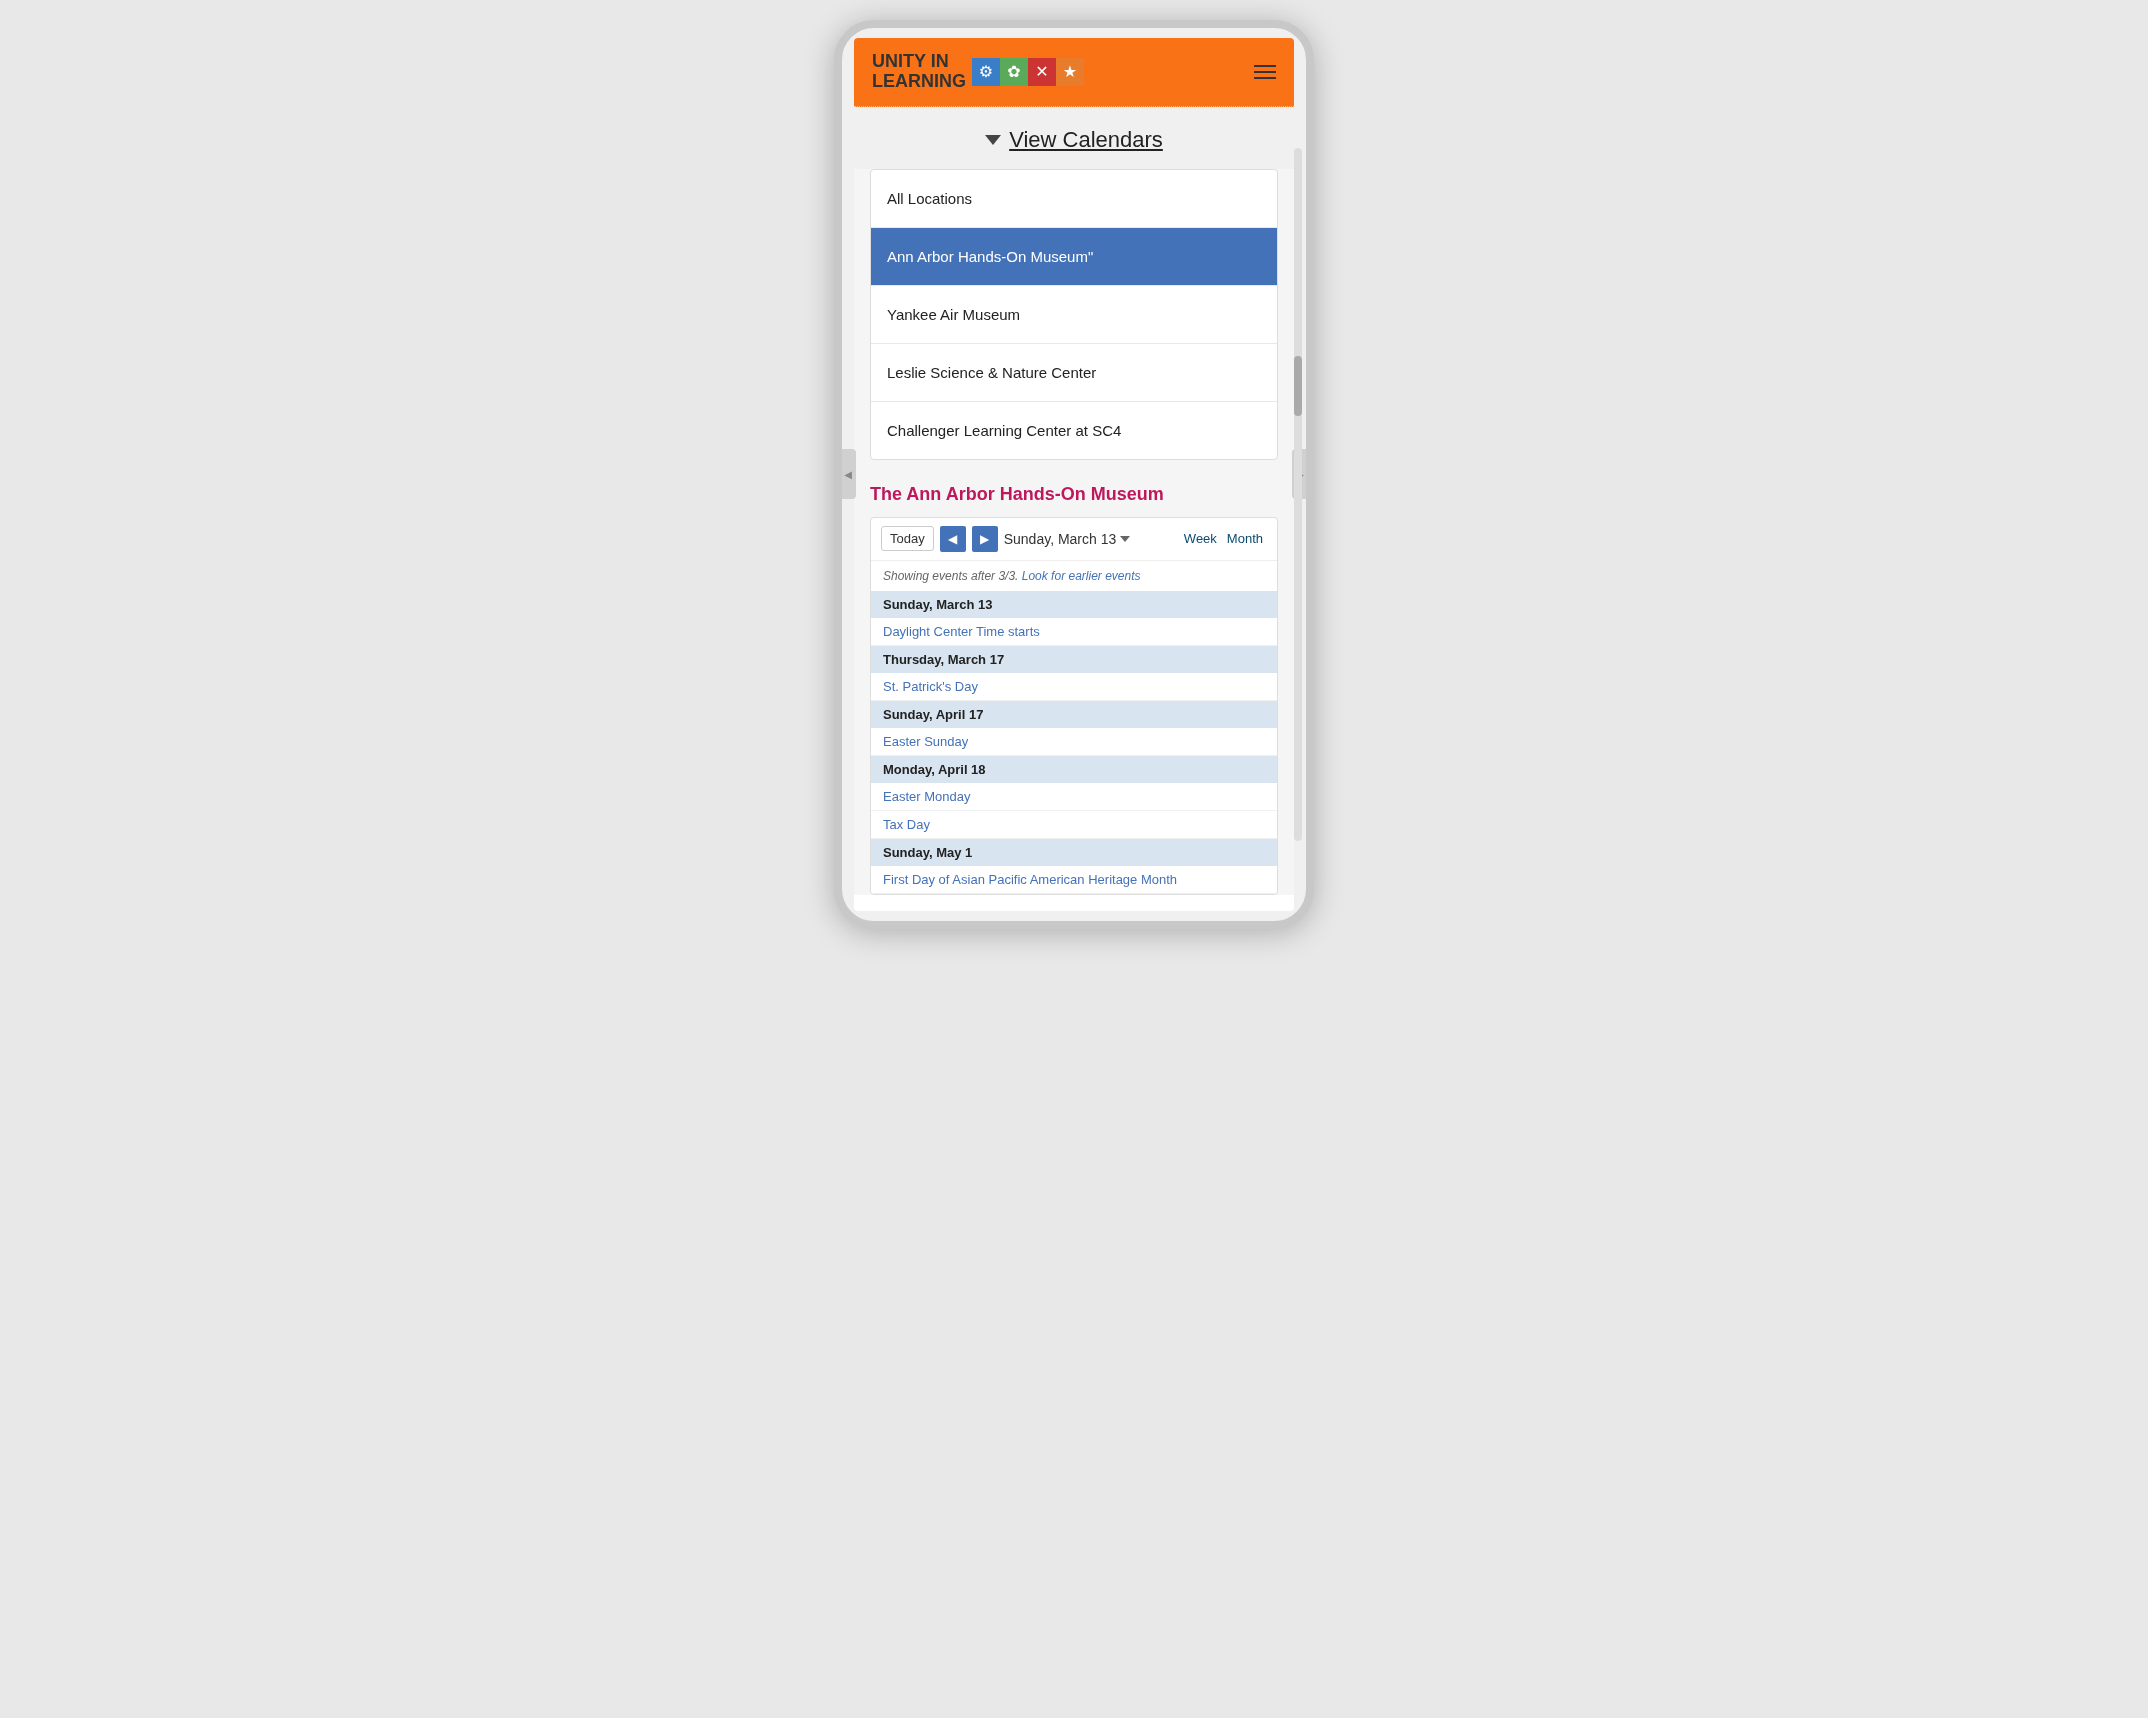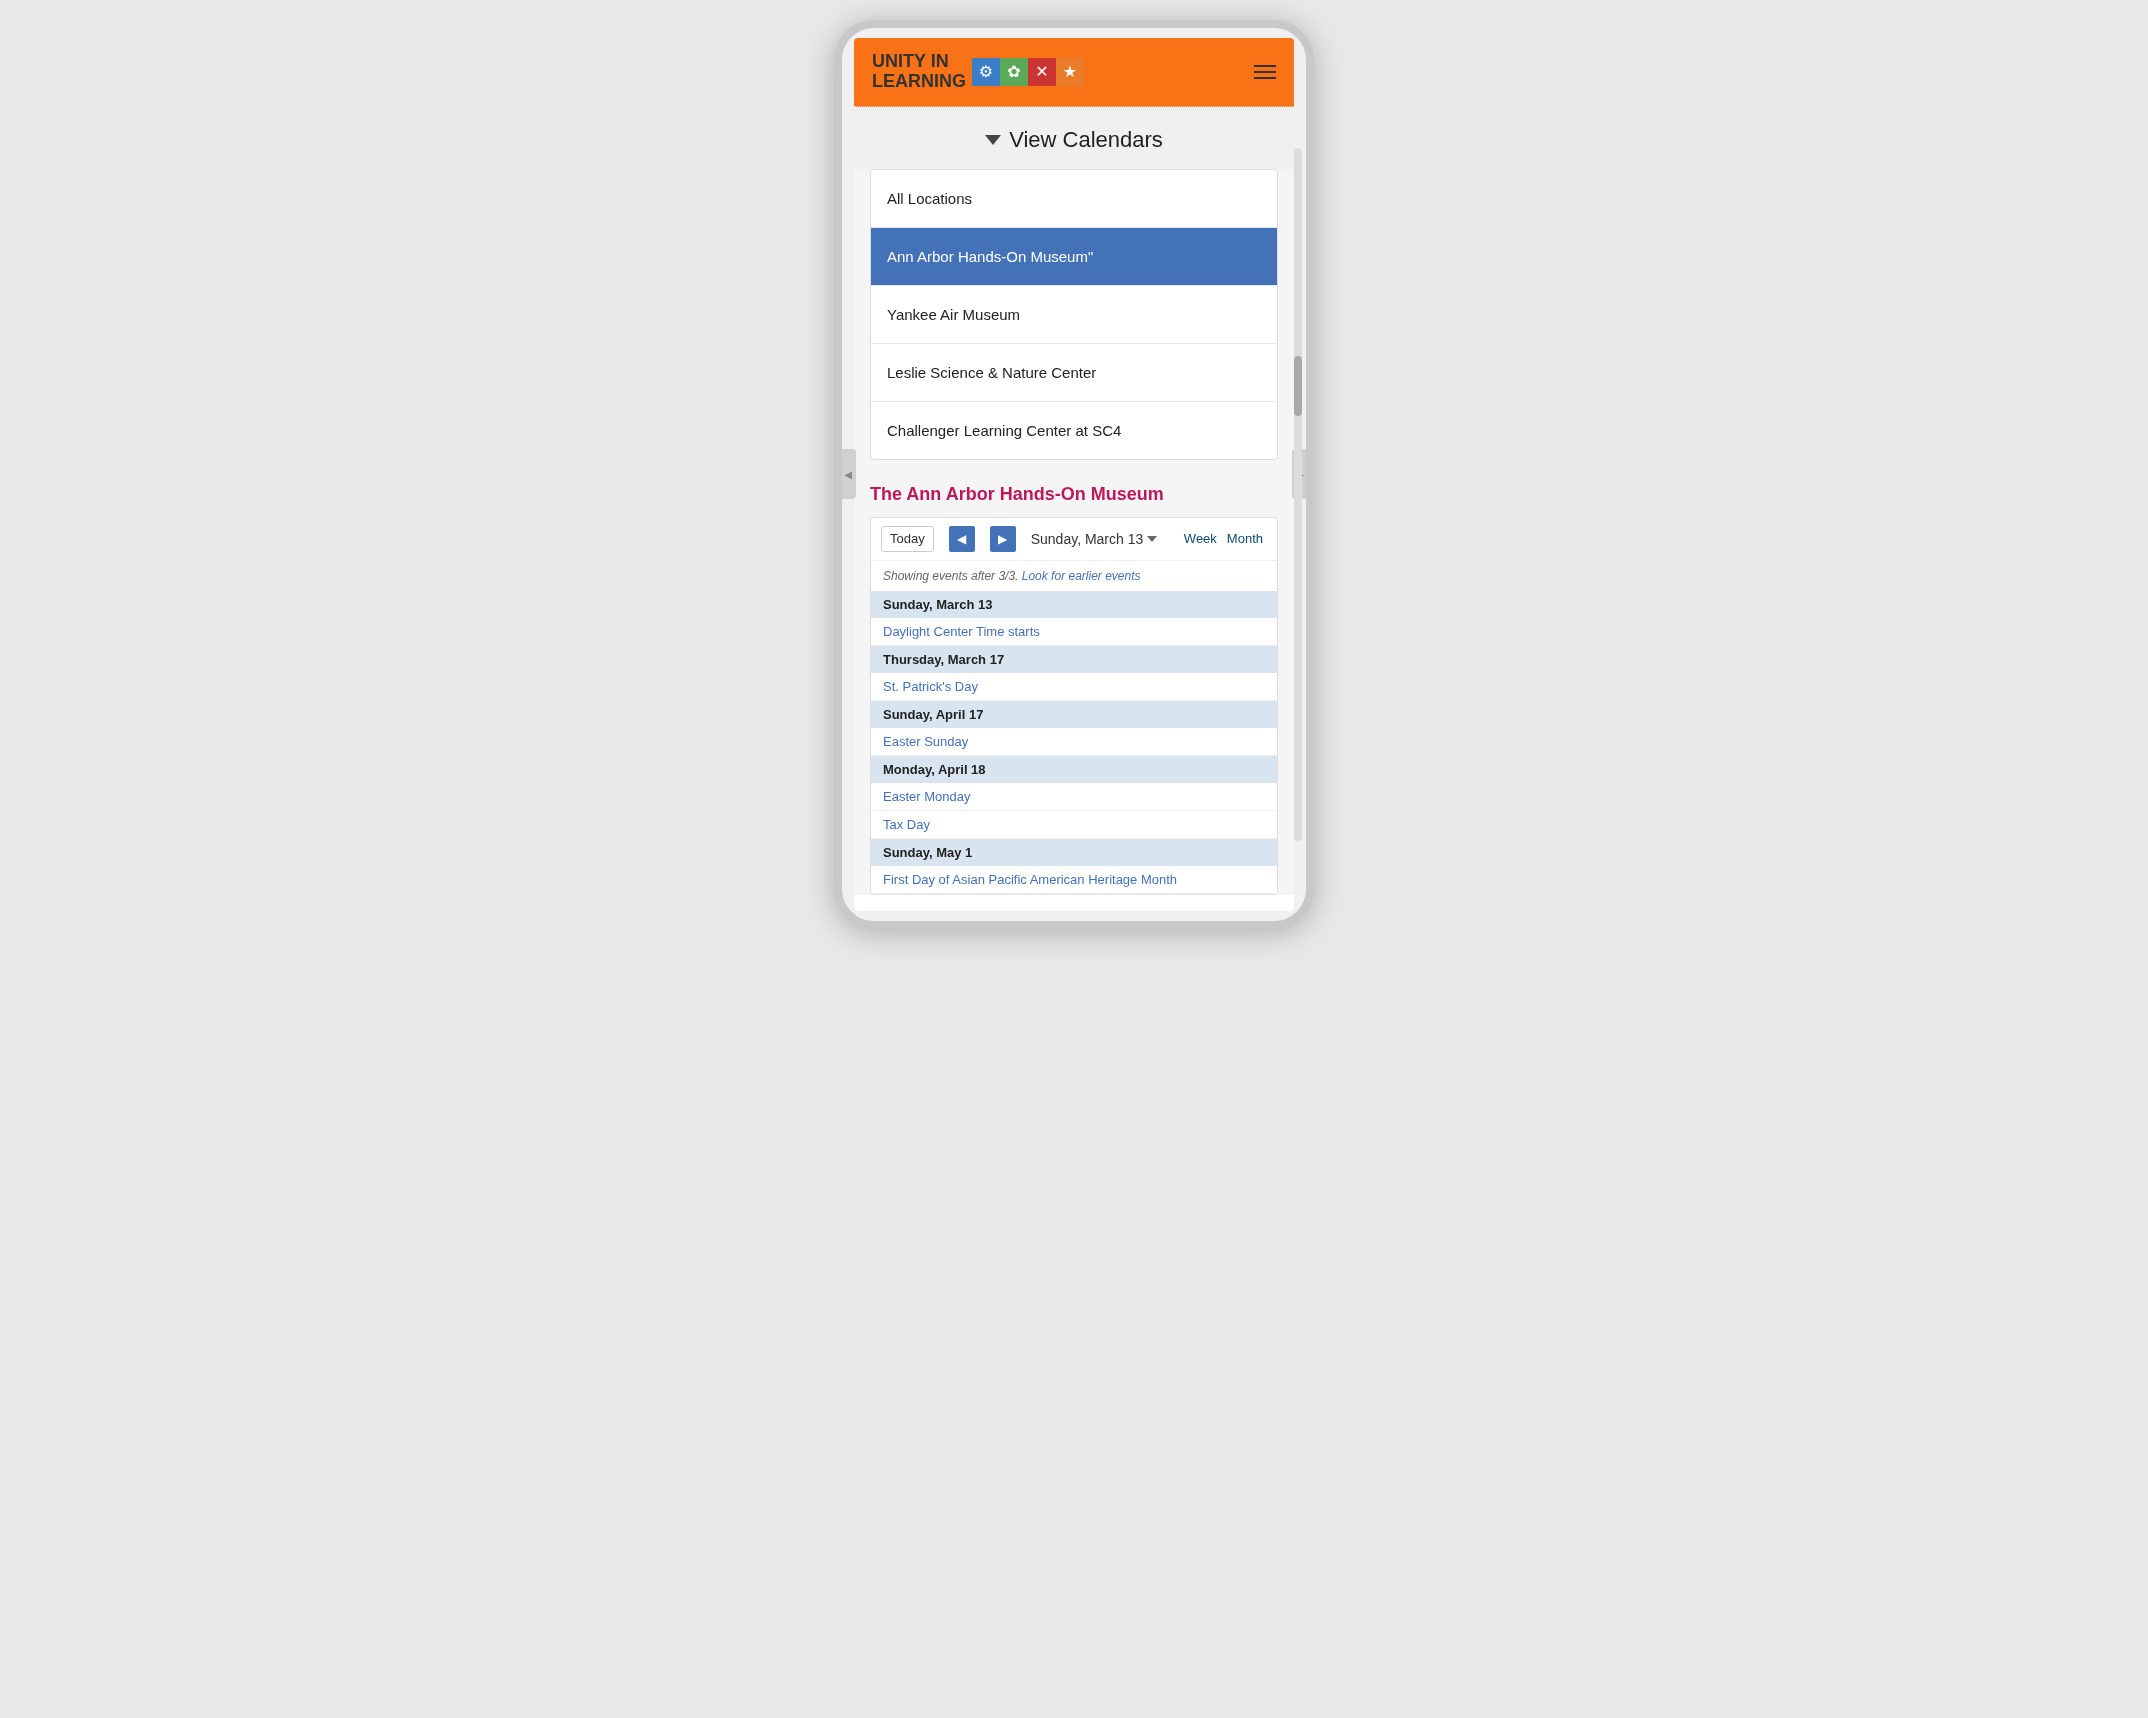--- a/index.html
+++ b/index.html
@@ -110,20 +110,21 @@
     }
 
     .view-calendars-title {
       font-size: 22px;
       font-weight: normal;
       color: #222;
       display: flex;
       align-items: center;
       justify-content: center;
       gap: 8px;
+      text-decoration: underline;
     }
 
     .chevron-down {
       display: inline-block;
       width: 0;
       height: 0;
       border-left: 8px solid transparent;
       border-right: 8px solid transparent;
       border-top: 10px solid #444;
     }
@@ -166,22 +167,23 @@
     .calendar-widget {
       background: #fff;
       border: 1px solid #ddd;
       margin: 0 16px 16px;
       border-radius: 4px;
       overflow: hidden;
     }
 
     .calendar-nav {
       display: flex;
+      align-items: center;
       padding: 8px 10px;
-      gap: 15px;
+      gap: 6px;
       border-bottom: 1px solid #eee;
     }
 
     .today-btn {
       font-size: 13px;
       color: #333;
       border: 1px solid #ccc;
       padding: 4px 8px;
       border-radius: 3px;
       cursor: pointer;

